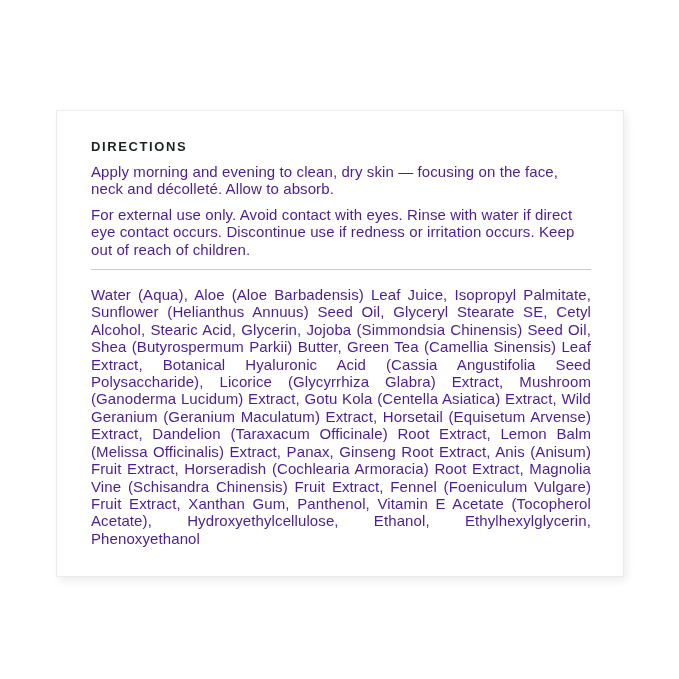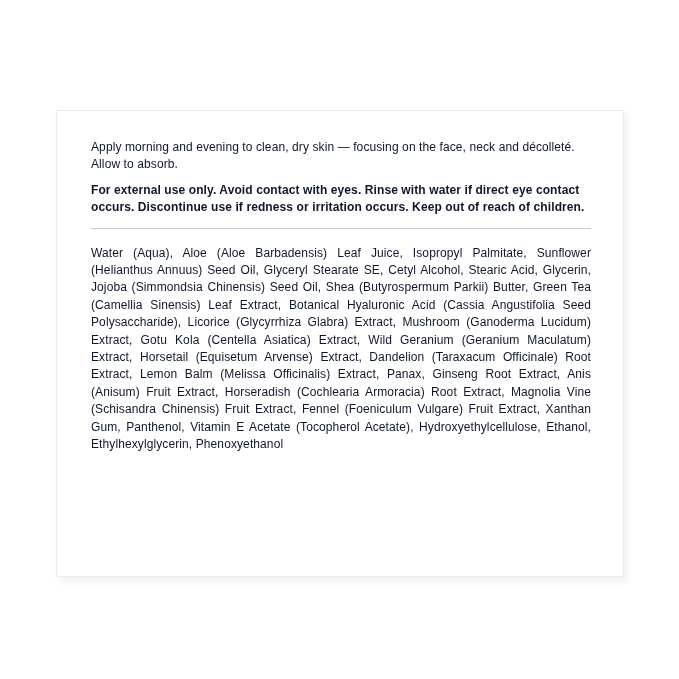--- a/index.html
+++ b/index.html
@@ -33,48 +33,49 @@
 
   .section-heading {
     font-size: 13px;
     font-weight: bold;
     letter-spacing: 1.6px;
     color: #1a251e;
     margin-bottom: 9px;
   }
 
   .body-text {
-    font-size: 12px;
+    font-size: 15px;
     line-height: 17.4px;
-    color: #0f172a;
+    color: #4c1d95;
     letter-spacing: 0.1px;
   }
 
   .directions-paragraph { margin-bottom: 8px; text-align: left; }
-  .directions-paragraph:last-of-type { margin-bottom: 0; font-weight: bold; }
+  .directions-paragraph:last-of-type { margin-bottom: 0; }
 
   .divider {
     border: none;
     border-top: 1px solid #c9c9c9;
     margin: 11px 0 16px 0;
     height: 0;
   }
 
   .ingredients-paragraph {
     text-align: justify;
   }
 </style>
 </head>
 <body>
 
 <div class="stage">
 
   <div class="label-card">
 
     <div class="section">
+      <div class="section-heading">DIRECTIONS</div>
       <p class="body-text directions-paragraph">Apply morning and evening to clean, dry skin — focusing on the face, neck and décolleté. Allow to absorb.</p>
       <p class="body-text directions-paragraph">For external use only. Avoid contact with eyes. Rinse with water if direct eye contact occurs. Discontinue use if redness or irritation occurs. Keep out of reach of children.</p>
     </div>
 
     <hr class="divider">
 
     <div class="section">
       <p class="body-text ingredients-paragraph">Water (Aqua), Aloe (Aloe Barbadensis) Leaf Juice, Isopropyl Palmitate, Sunflower (Helianthus Annuus) Seed Oil, Glyceryl Stearate SE, Cetyl Alcohol, Stearic Acid, Glycerin, Jojoba (Simmondsia Chinensis) Seed Oil, Shea (Butyrospermum Parkii) Butter, Green Tea (Camellia Sinensis) Leaf Extract, Botanical Hyaluronic Acid (Cassia Angustifolia Seed Polysaccharide), Licorice (Glycyrrhiza Glabra) Extract, Mushroom (Ganoderma Lucidum) Extract, Gotu Kola (Centella Asiatica) Extract, Wild Geranium (Geranium Maculatum) Extract, Horsetail (Equisetum Arvense) Extract, Dandelion (Taraxacum Officinale) Root Extract, Lemon Balm (Melissa Officinalis) Extract, Panax, Ginseng Root Extract, Anis (Anisum) Fruit Extract, Horseradish (Cochlearia Armoracia) Root Extract, Magnolia Vine (Schisandra Chinensis) Fruit Extract, Fennel (Foeniculum Vulgare) Fruit Extract, Xanthan Gum, Panthenol, Vitamin E Acetate (Tocopherol Acetate), Hydroxyethylcellulose, Ethanol, Ethylhexylglycerin, Phenoxyethanol</p>
     </div>
 

